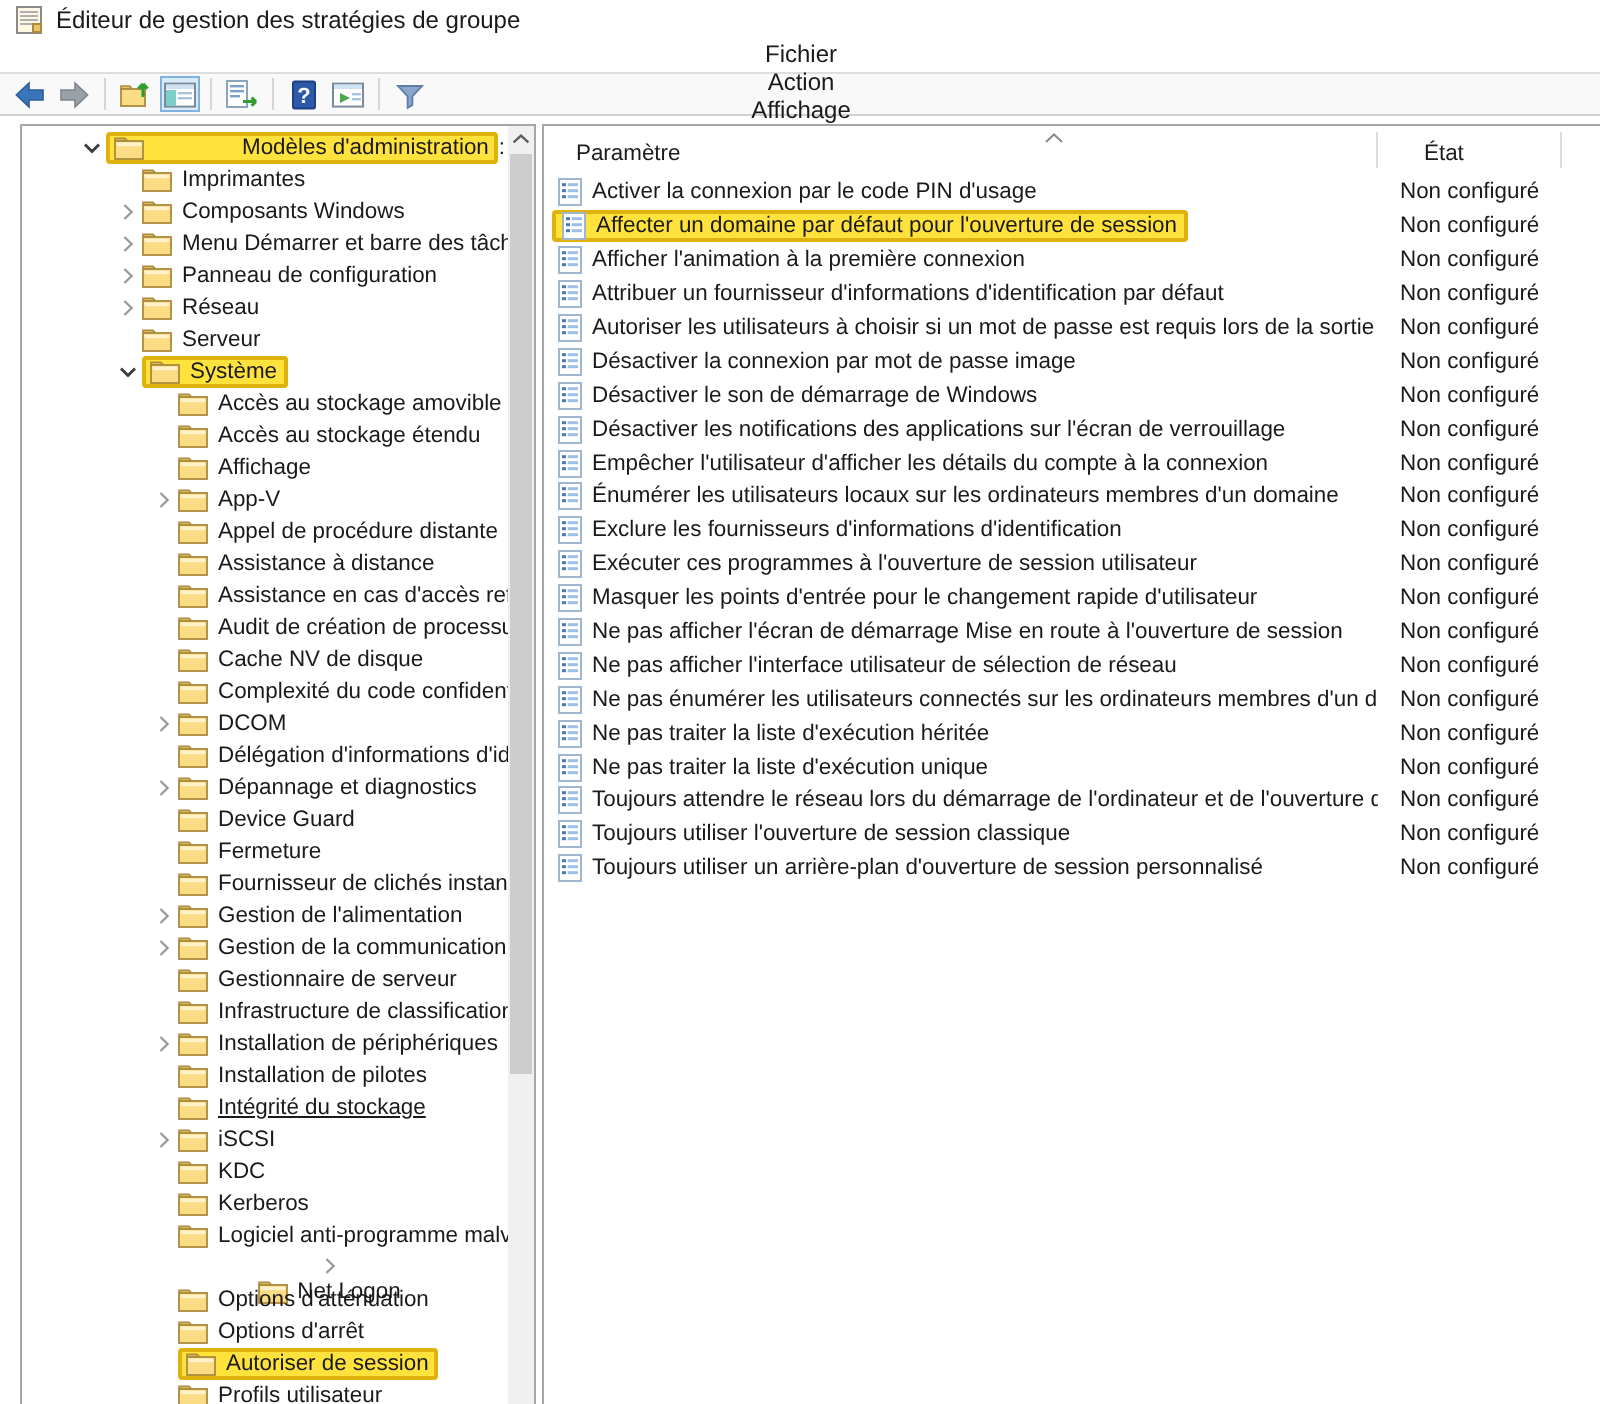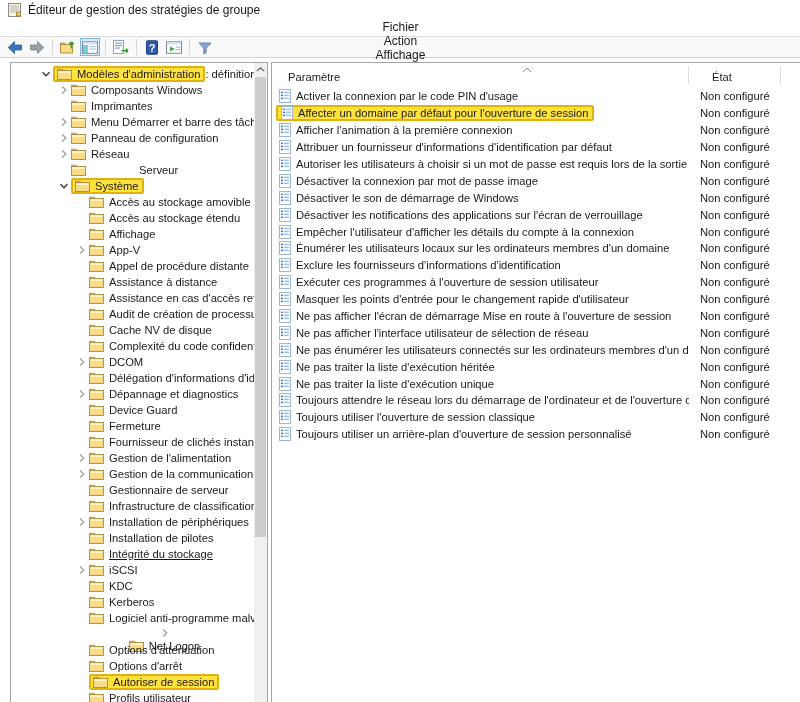--- a/index.html
+++ b/index.html
@@ -139,127 +139,127 @@
 
 <div class="content">
   <div class="tree-panel">
     <div class="tree-scroll" id="tree">
   <div class="trow" style="padding-left: 28px;">
     <span class="chev">
             <svg width="10" height="10" viewBox="0 0 10 10">
               <polyline points="1.5,3.2 5,6.8 8.5,3.2" fill="none" stroke="#3b3b3b" stroke-width="1.4"></polyline>
             </svg>
           </span>
-    <span class="twrap hl" style="display:inline-flex;align-items:flex-start;">
+    <span class="twrap hl" style="display:inline-flex;align-items:flex-start;gap:44px;">
       <span class="fold">
               <svg width="15" height="12" viewBox="0 0 15 12">
                 <path d="M0.5,2.5 L0.5,1.2 L5.4,1.2 L6.8,2.5 Z" fill="#e8c56a" stroke="#ab8a3c" stroke-width="0.8"></path>
                 <rect x="0.5" y="2.5" width="14" height="9" fill="#f9dc84" stroke="#ab8a3c" stroke-width="0.9"></rect>
                 <rect x="1.3" y="3.3" width="12.4" height="1.8" fill="#fdf2cb"></rect>
               </svg>
             </span>
       <span class="tlabel">Modèles d'administration</span>
     </span>
     <span class="tsuffix"> : définitions</span>
   </div>
 
   <div class="trow" style="padding-left: 46px;">
+    <span class="chev"></span>
+    <span class="twrap" style="display:inline-flex;align-items:center;">
+      <span class="fold">
+              <svg width="15" height="12" viewBox="0 0 15 12">
+                <path d="M0.5,2.5 L0.5,1.2 L5.4,1.2 L6.8,2.5 Z" fill="#e8c56a" stroke="#ab8a3c" stroke-width="0.8"></path>
+                <rect x="0.5" y="2.5" width="14" height="9" fill="#f9dc84" stroke="#ab8a3c" stroke-width="0.9"></rect>
+                <rect x="1.3" y="3.3" width="12.4" height="1.8" fill="#fdf2cb"></rect>
+              </svg>
+            </span>
+      <span class="tlabel">Imprimantes</span>
+    </span>
+
+  </div>
+
+  <div class="trow" style="padding-left: 46px;">
     <span class="chev">
             <svg width="10" height="10" viewBox="0 0 10 10">
               <polyline points="3.2,1.5 6.8,5 3.2,8.5" fill="none" stroke="#9b9b9b" stroke-width="1.2"></polyline>
             </svg>
           </span>
     <span class="twrap" style="display:inline-flex;align-items:center;">
       <span class="fold">
               <svg width="15" height="12" viewBox="0 0 15 12">
                 <path d="M0.5,2.5 L0.5,1.2 L5.4,1.2 L6.8,2.5 Z" fill="#e8c56a" stroke="#ab8a3c" stroke-width="0.8"></path>
                 <rect x="0.5" y="2.5" width="14" height="9" fill="#f9dc84" stroke="#ab8a3c" stroke-width="0.9"></rect>
                 <rect x="1.3" y="3.3" width="12.4" height="1.8" fill="#fdf2cb"></rect>
               </svg>
             </span>
       <span class="tlabel">Composants Windows</span>
     </span>
 
   </div>
 
   <div class="trow" style="padding-left: 46px;">
-    <span class="chev"></span>
-    <span class="twrap" style="display:inline-flex;align-items:center;">
-      <span class="fold">
-              <svg width="15" height="12" viewBox="0 0 15 12">
-                <path d="M0.5,2.5 L0.5,1.2 L5.4,1.2 L6.8,2.5 Z" fill="#e8c56a" stroke="#ab8a3c" stroke-width="0.8"></path>
-                <rect x="0.5" y="2.5" width="14" height="9" fill="#f9dc84" stroke="#ab8a3c" stroke-width="0.9"></rect>
-                <rect x="1.3" y="3.3" width="12.4" height="1.8" fill="#fdf2cb"></rect>
-              </svg>
-            </span>
-      <span class="tlabel">Imprimantes</span>
+    <span class="chev">
+            <svg width="10" height="10" viewBox="0 0 10 10">
+              <polyline points="3.2,1.5 6.8,5 3.2,8.5" fill="none" stroke="#9b9b9b" stroke-width="1.2"></polyline>
+            </svg>
+          </span>
+    <span class="twrap" style="display:inline-flex;align-items:center;">
+      <span class="fold">
+              <svg width="15" height="12" viewBox="0 0 15 12">
+                <path d="M0.5,2.5 L0.5,1.2 L5.4,1.2 L6.8,2.5 Z" fill="#e8c56a" stroke="#ab8a3c" stroke-width="0.8"></path>
+                <rect x="0.5" y="2.5" width="14" height="9" fill="#f9dc84" stroke="#ab8a3c" stroke-width="0.9"></rect>
+                <rect x="1.3" y="3.3" width="12.4" height="1.8" fill="#fdf2cb"></rect>
+              </svg>
+            </span>
+      <span class="tlabel">Menu Démarrer et barre des tâches</span>
     </span>
 
   </div>
 
   <div class="trow" style="padding-left: 46px;">
     <span class="chev">
             <svg width="10" height="10" viewBox="0 0 10 10">
               <polyline points="3.2,1.5 6.8,5 3.2,8.5" fill="none" stroke="#9b9b9b" stroke-width="1.2"></polyline>
             </svg>
           </span>
     <span class="twrap" style="display:inline-flex;align-items:center;">
       <span class="fold">
               <svg width="15" height="12" viewBox="0 0 15 12">
                 <path d="M0.5,2.5 L0.5,1.2 L5.4,1.2 L6.8,2.5 Z" fill="#e8c56a" stroke="#ab8a3c" stroke-width="0.8"></path>
                 <rect x="0.5" y="2.5" width="14" height="9" fill="#f9dc84" stroke="#ab8a3c" stroke-width="0.9"></rect>
                 <rect x="1.3" y="3.3" width="12.4" height="1.8" fill="#fdf2cb"></rect>
               </svg>
             </span>
-      <span class="tlabel">Menu Démarrer et barre des tâches</span>
+      <span class="tlabel">Panneau de configuration</span>
     </span>
 
   </div>
 
   <div class="trow" style="padding-left: 46px;">
     <span class="chev">
             <svg width="10" height="10" viewBox="0 0 10 10">
               <polyline points="3.2,1.5 6.8,5 3.2,8.5" fill="none" stroke="#9b9b9b" stroke-width="1.2"></polyline>
             </svg>
           </span>
     <span class="twrap" style="display:inline-flex;align-items:center;">
       <span class="fold">
               <svg width="15" height="12" viewBox="0 0 15 12">
                 <path d="M0.5,2.5 L0.5,1.2 L5.4,1.2 L6.8,2.5 Z" fill="#e8c56a" stroke="#ab8a3c" stroke-width="0.8"></path>
                 <rect x="0.5" y="2.5" width="14" height="9" fill="#f9dc84" stroke="#ab8a3c" stroke-width="0.9"></rect>
                 <rect x="1.3" y="3.3" width="12.4" height="1.8" fill="#fdf2cb"></rect>
               </svg>
             </span>
-      <span class="tlabel">Panneau de configuration</span>
+      <span class="tlabel">Réseau</span>
     </span>
 
   </div>
 
   <div class="trow" style="padding-left: 46px;">
-    <span class="chev">
-            <svg width="10" height="10" viewBox="0 0 10 10">
-              <polyline points="3.2,1.5 6.8,5 3.2,8.5" fill="none" stroke="#9b9b9b" stroke-width="1.2"></polyline>
-            </svg>
-          </span>
-    <span class="twrap" style="display:inline-flex;align-items:center;">
-      <span class="fold">
-              <svg width="15" height="12" viewBox="0 0 15 12">
-                <path d="M0.5,2.5 L0.5,1.2 L5.4,1.2 L6.8,2.5 Z" fill="#e8c56a" stroke="#ab8a3c" stroke-width="0.8"></path>
-                <rect x="0.5" y="2.5" width="14" height="9" fill="#f9dc84" stroke="#ab8a3c" stroke-width="0.9"></rect>
-                <rect x="1.3" y="3.3" width="12.4" height="1.8" fill="#fdf2cb"></rect>
-              </svg>
-            </span>
-      <span class="tlabel">Réseau</span>
-    </span>
-
-  </div>
-
-  <div class="trow" style="padding-left: 46px;">
-    <span class="chev"></span>
-    <span class="twrap" style="display:inline-flex;gap:48px;">
+    <span class="chev"></span>
+    <span class="twrap" style="display:inline-flex;">
       <span class="fold">
               <svg width="15" height="12" viewBox="0 0 15 12">
                 <path d="M0.5,2.5 L0.5,1.2 L5.4,1.2 L6.8,2.5 Z" fill="#e8c56a" stroke="#ab8a3c" stroke-width="0.8"></path>
                 <rect x="0.5" y="2.5" width="14" height="9" fill="#f9dc84" stroke="#ab8a3c" stroke-width="0.9"></rect>
                 <rect x="1.3" y="3.3" width="12.4" height="1.8" fill="#fdf2cb"></rect>
               </svg>
             </span>
       <span class="tlabel">Serveur</span>
     </span>
 

